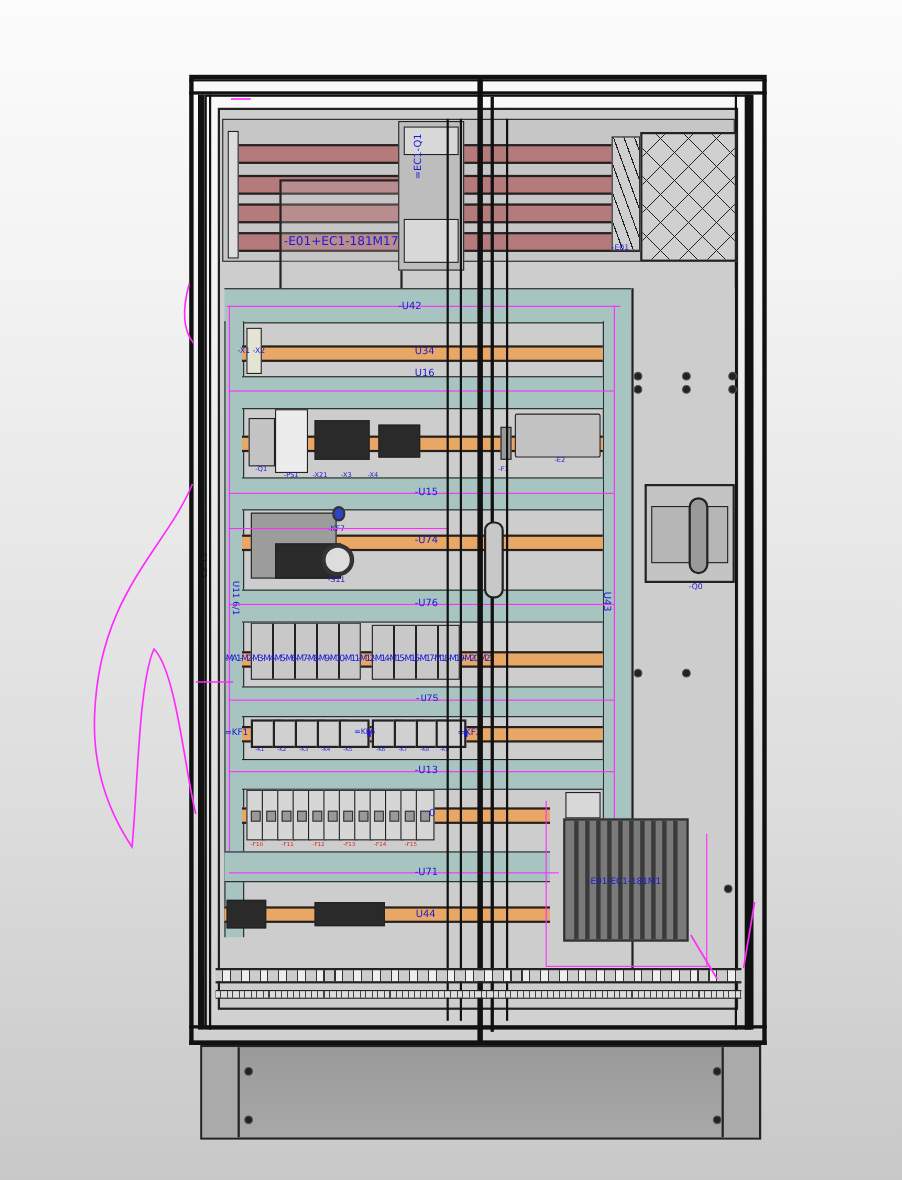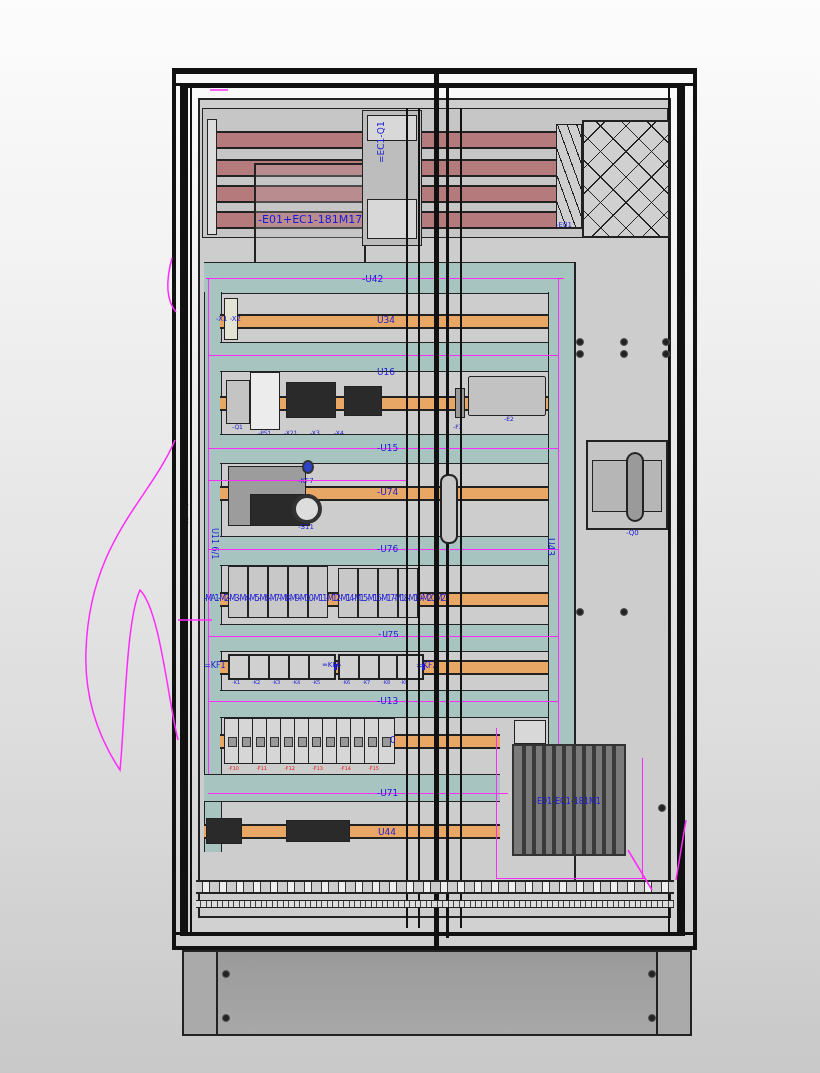--- a/index.html
+++ b/index.html
@@ -76,21 +76,21 @@
 
   <div class="abs" style="left:402px;top:194px;width:94px;height:620px;background:#cdcdcd;border-left:2px solid #222;"></div>
 
   <div class="rail" style="left:48px;top:246px;width:328px;"></div>
   <div class="lbl" style="left:205px;top:248px;">U34</div>
   <div class="comp" style="left:52px;top:230px;width:14px;height:42px;background:#e4e4d4;"></div>
   <div class="lbl" style="left:44px;top:248px;font-size:7px;">-X1 -X2</div>
 
   <div class="duct" style="left:48px;top:274px;width:328px;height:28px;"></div>
   <div class="mag" style="left:36px;top:287px;width:350px;height:1px;"></div>
-  <div class="lbl" style="left:205px;top:300px;">U16</div>
+  <div class="lbl" style="left:205px;top:268px;">U16</div>
 
   <div class="rail" style="left:48px;top:328px;width:328px;"></div>
   <div class="comp" style="left:54px;top:312px;width:24px;height:44px;background:#c4c4c4;"></div>
   <div class="comp" style="left:78px;top:304px;width:30px;height:58px;background:#ececec;"></div>
   <div class="comp dark" style="left:114px;top:314px;width:50px;height:36px;"></div>
   <div class="comp dark" style="left:172px;top:318px;width:38px;height:30px;"></div>
   <div class="comp" style="left:283px;top:320px;width:10px;height:30px;background:#999;"></div>
   <div class="comp" style="left:296px;top:308px;width:78px;height:40px;background:#c2c2c2;border-radius:2px;"></div>
   <div class="lbl" style="left:60px;top:356px;font-size:6px;">-Q1</div>
   <div class="lbl" style="left:86px;top:362px;font-size:6px;">-PS1</div>

